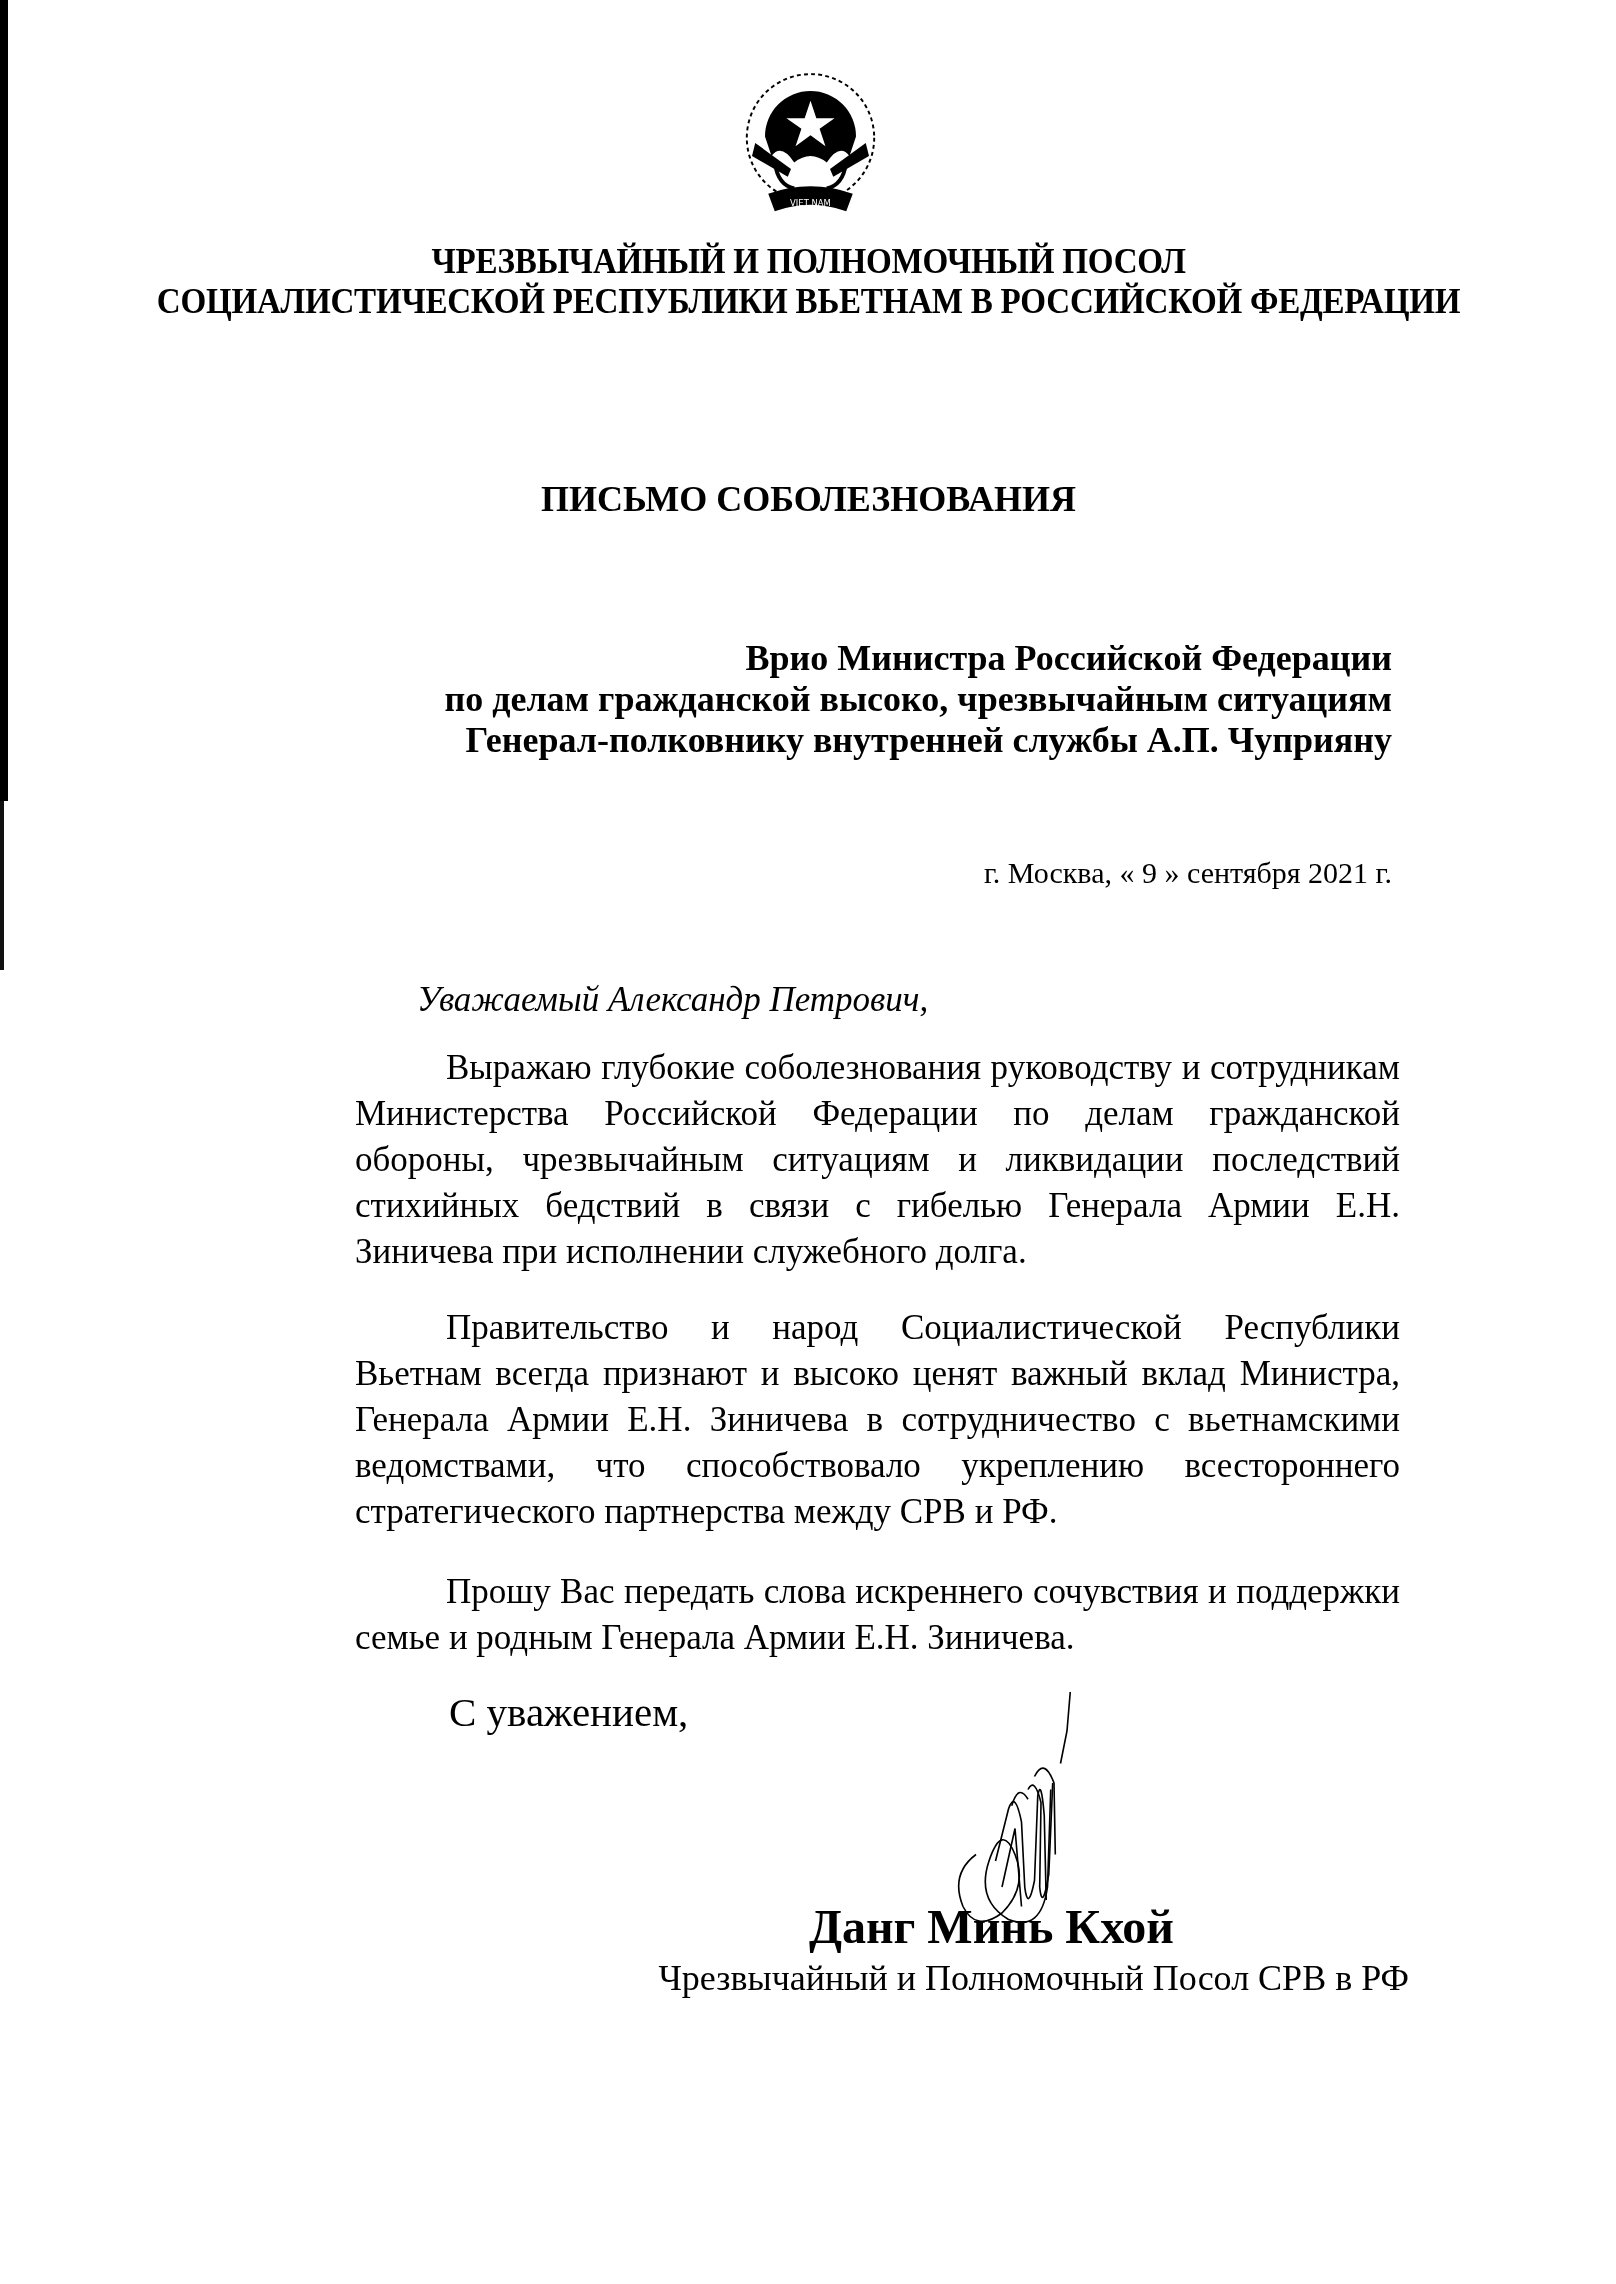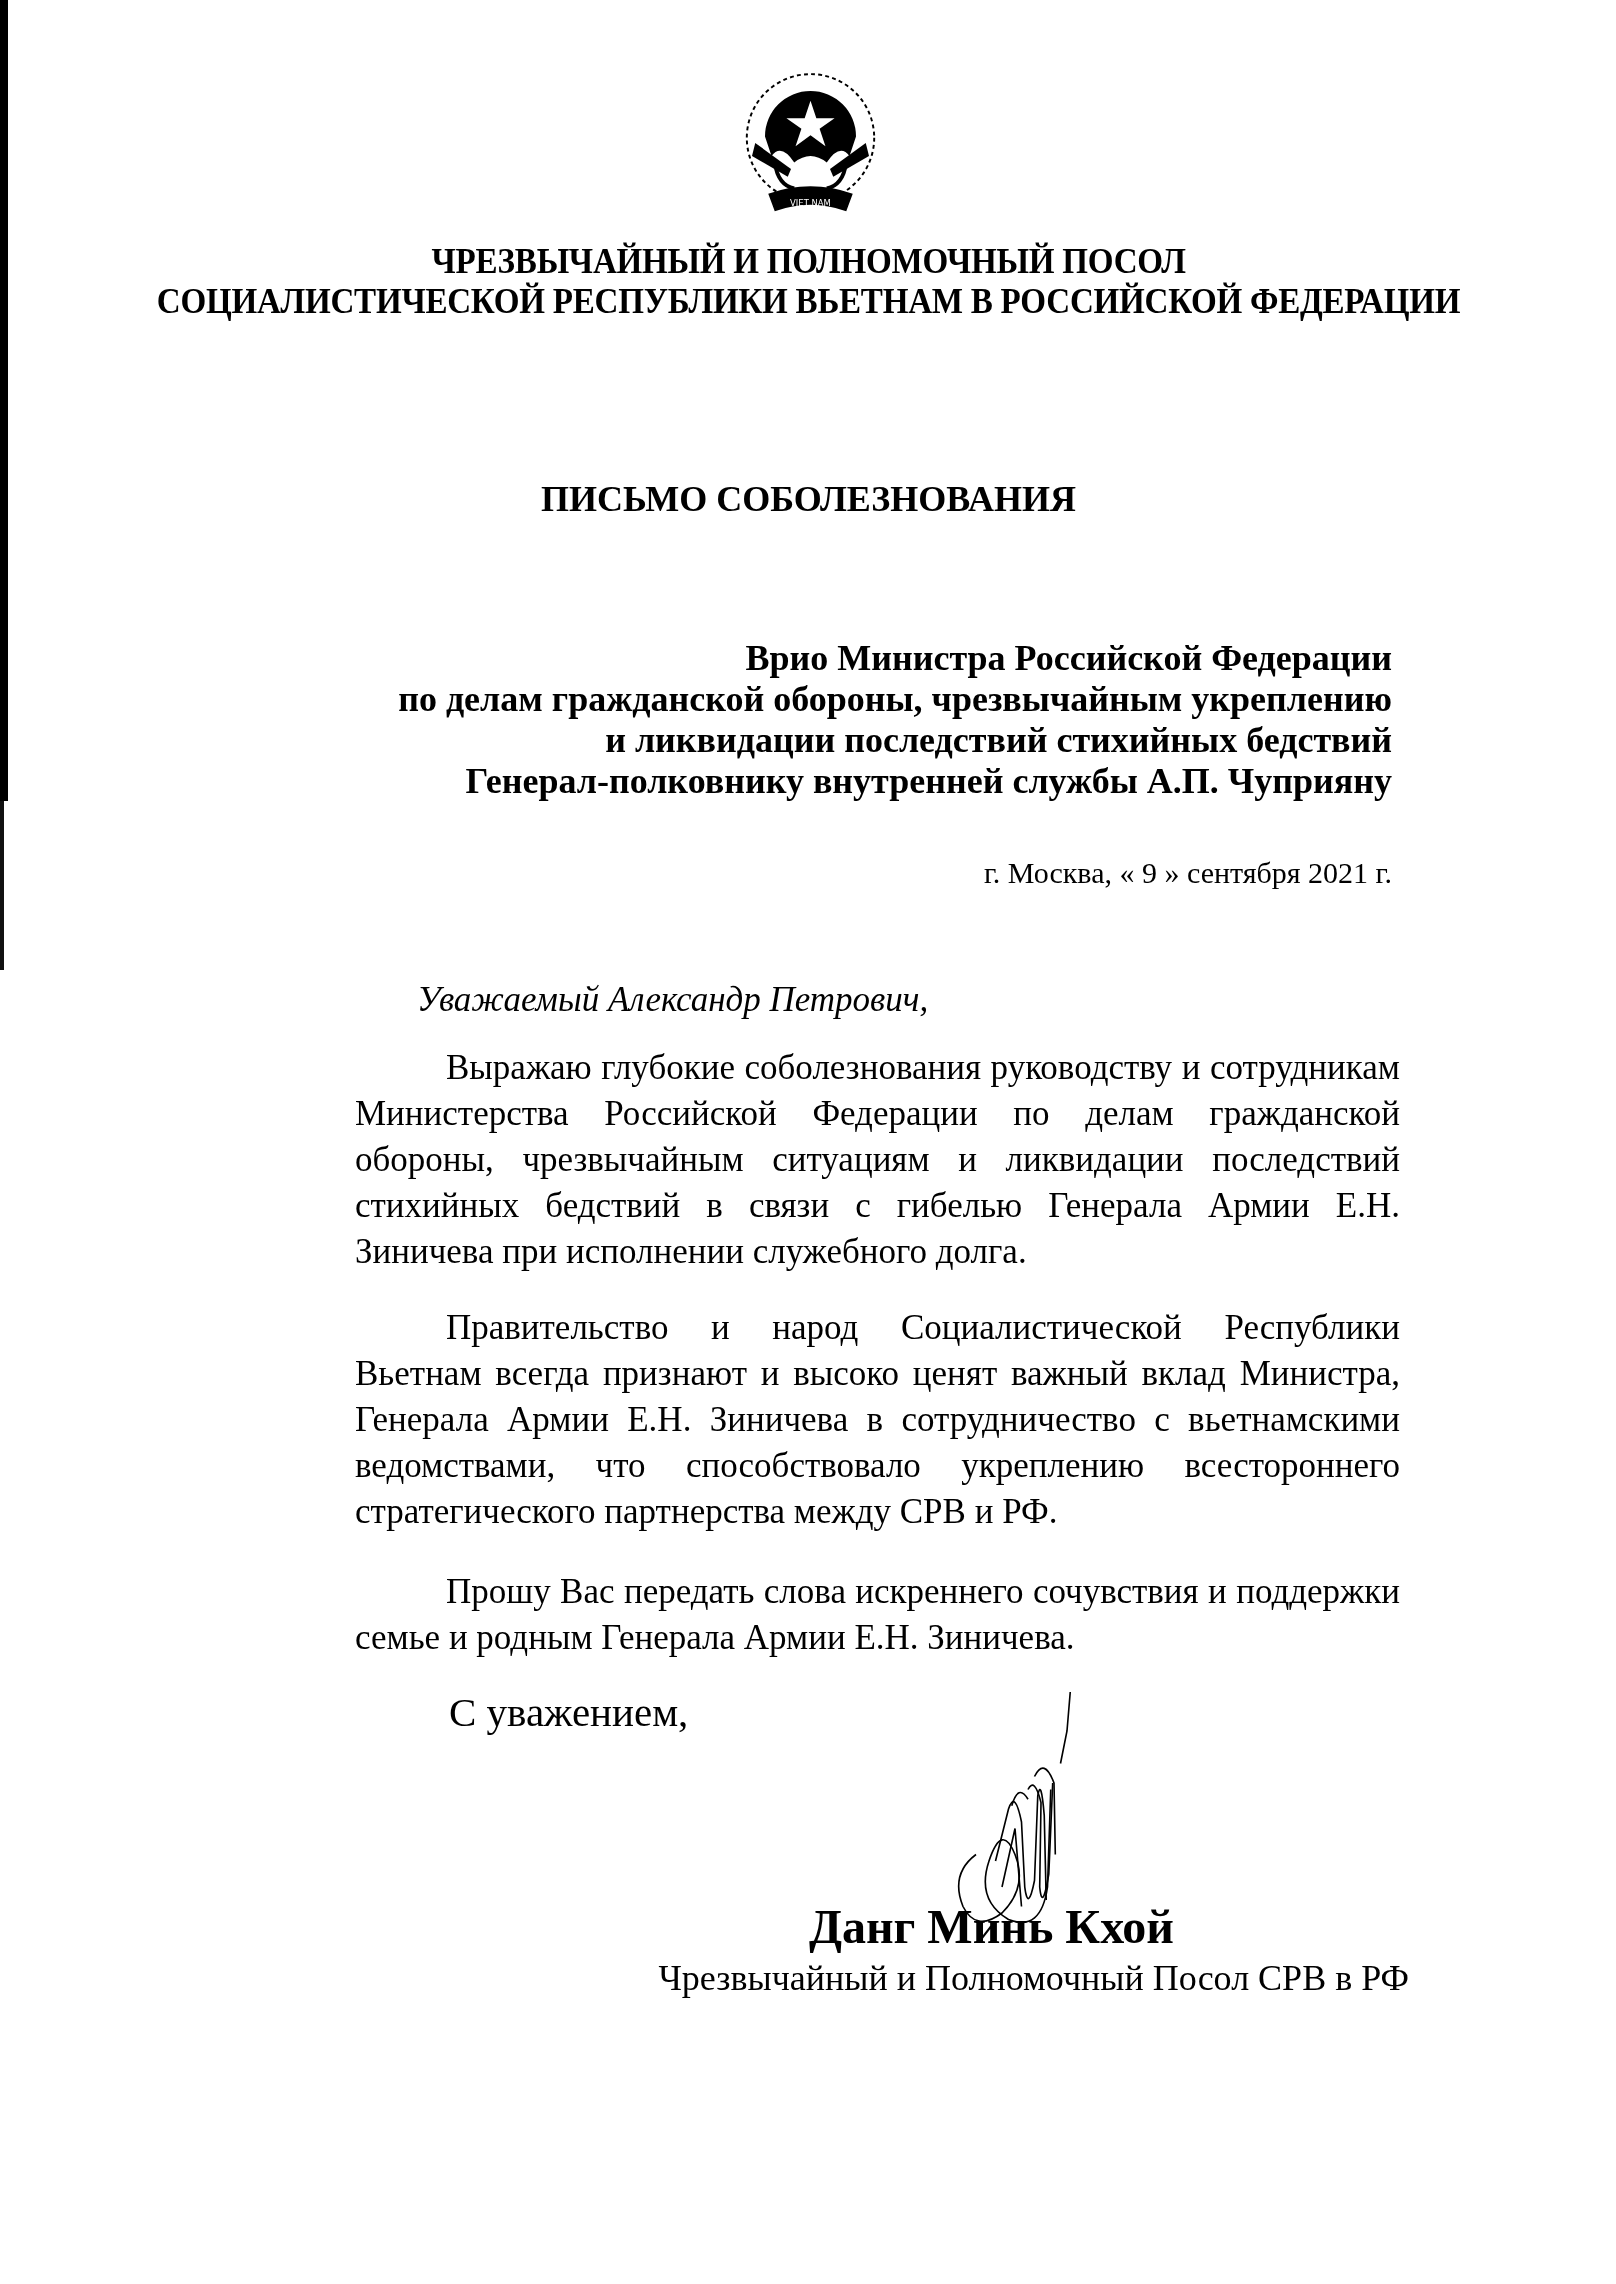--- a/index.html
+++ b/index.html
@@ -57,22 +57,21 @@
 
 <div class="header">
   <div>ЧРЕЗВЫЧАЙНЫЙ И ПОЛНОМОЧНЫЙ ПОСОЛ</div>
   <div>СОЦИАЛИСТИЧЕСКОЙ РЕСПУБЛИКИ ВЬЕТНАМ В РОССИЙСКОЙ ФЕДЕРАЦИИ</div>
 </div>
 
 <div class="title">ПИСЬМО СОБОЛЕЗНОВАНИЯ</div>
 
 <div class="addressee">
   <div>Врио Министра Российской Федерации</div>
-  <div>по делам гражданской обороны, чрезвычайным укреплению</div>
-  <div>и ликвидации последствий стихийных бедствий</div>
+  <div>по делам гражданской высоко, чрезвычайным ситуациям</div>
   <div>Генерал-полковнику внутренней службы А.П. Чуприяну</div>
 </div>
 
 <div class="date">г. Москва, « 9 » сентября 2021 г.</div>
 
 <div class="salutation">Уважаемый Александр Петрович,</div>
 
 <div class="body p1">
   <p>Выражаю глубокие соболезнования руководству и сотрудникам Министерства Российской Федерации по делам гражданской обороны, чрезвычайным ситуациям и ликвидации последствий стихийных бедствий в связи с гибелью Генерала Армии Е.Н. Зиничева при исполнении служебного долга.</p>
 </div>

